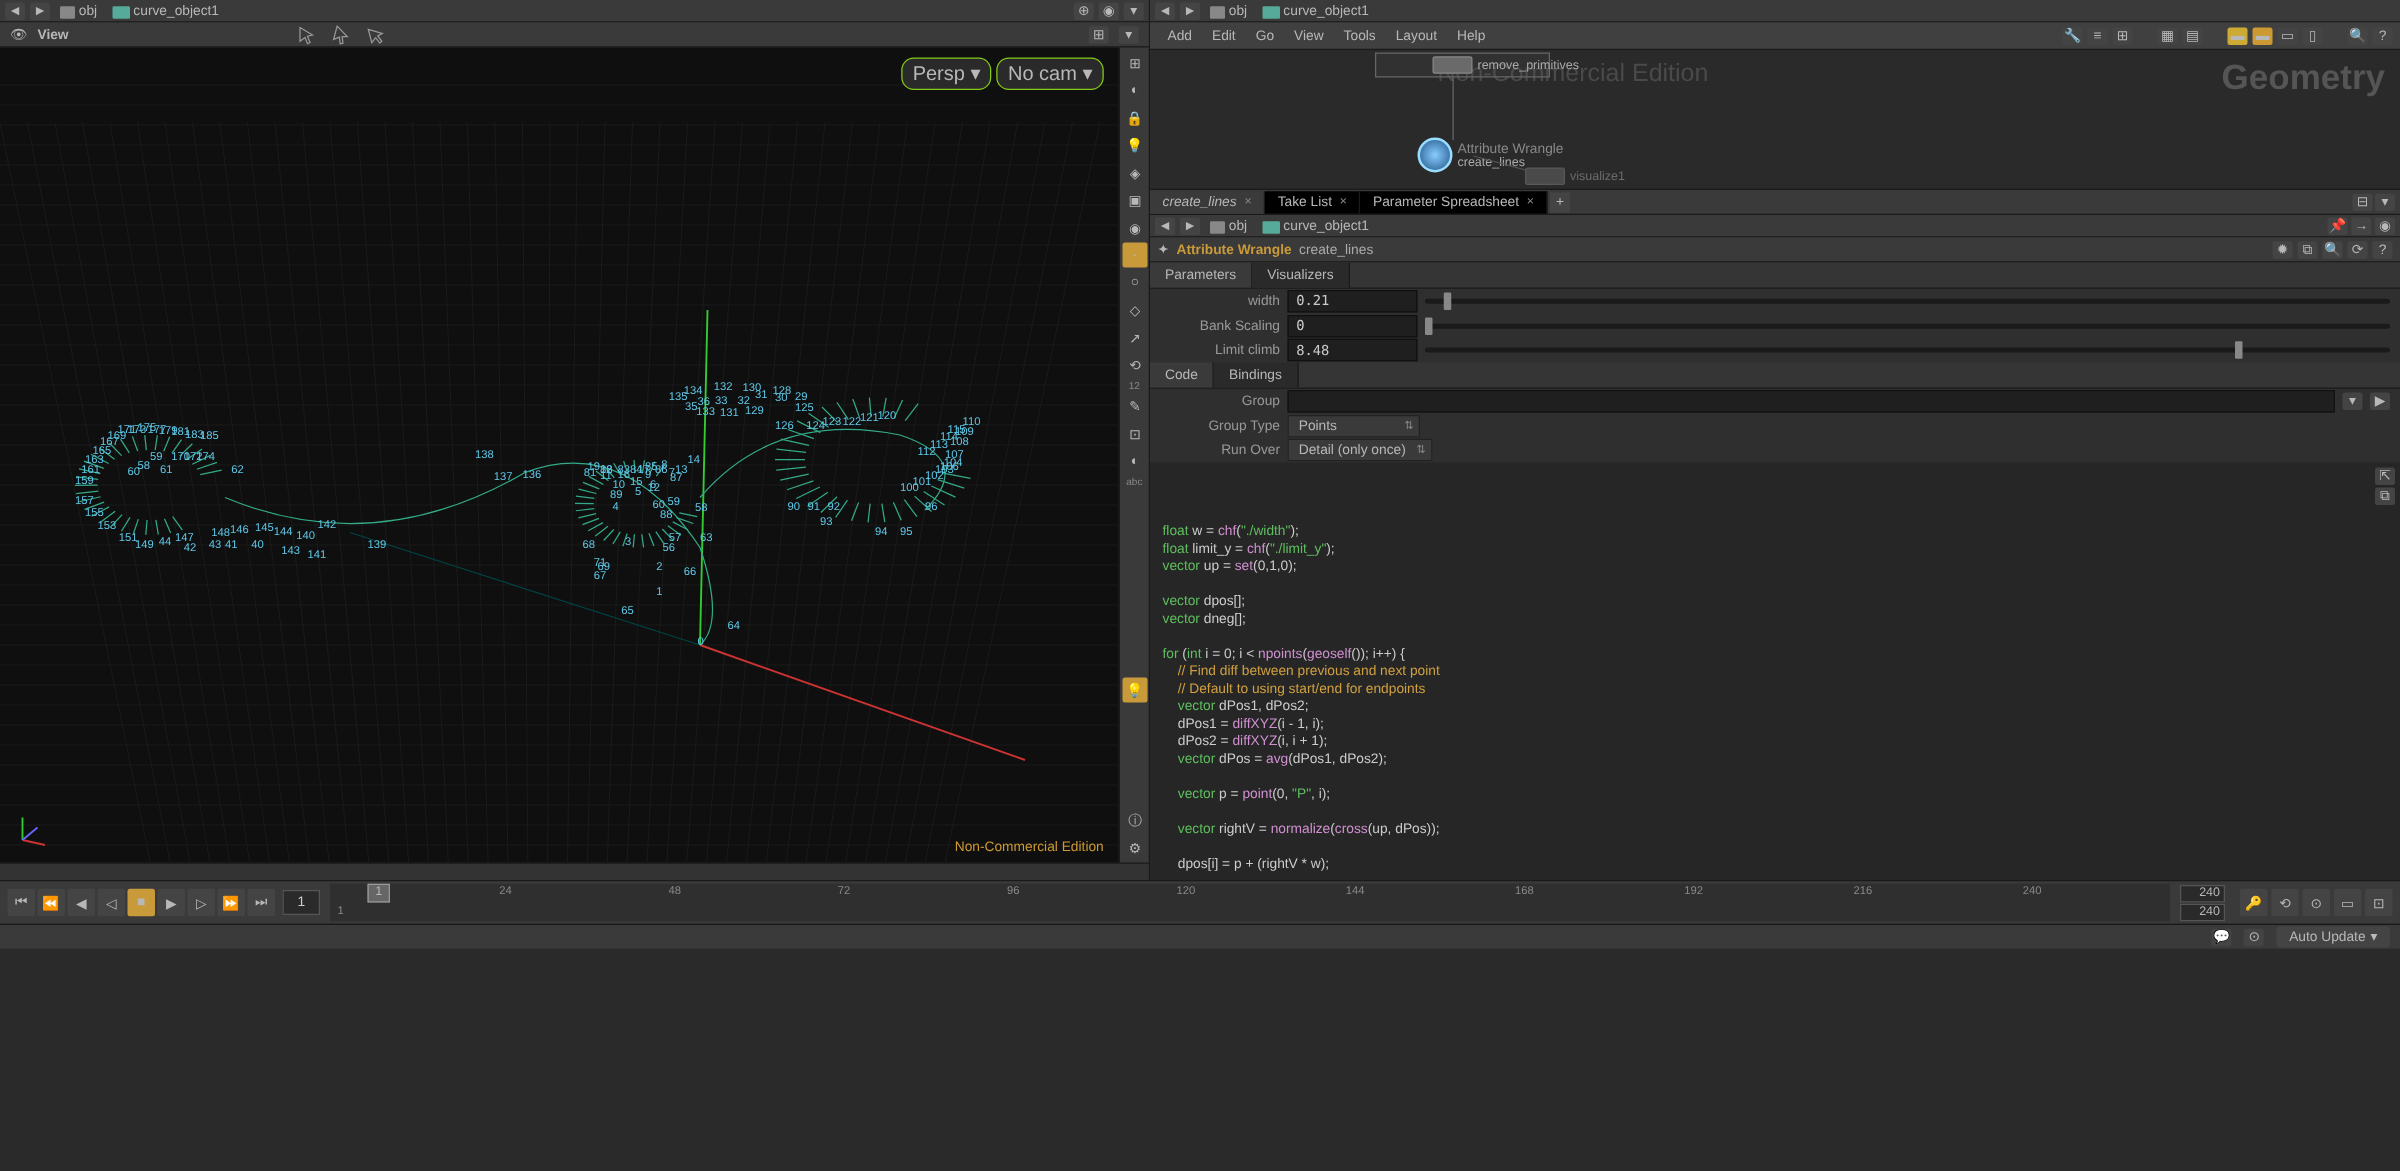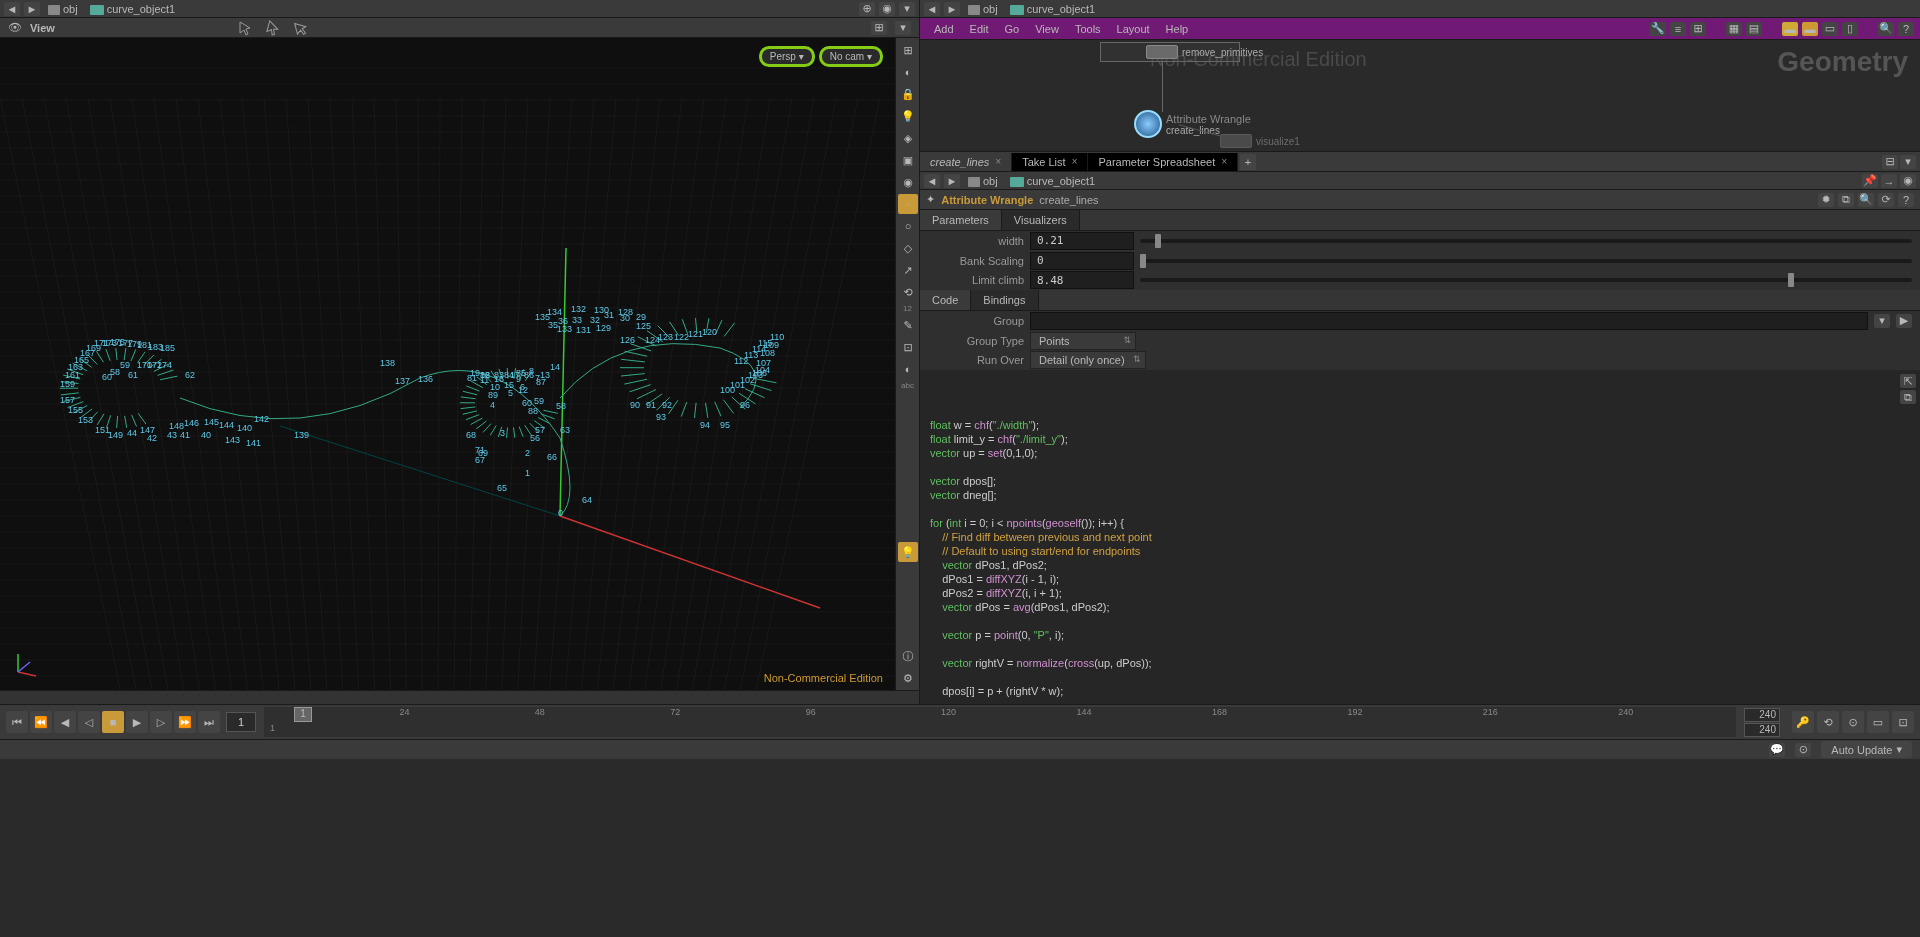--- a/index.html
+++ b/index.html
@@ -12,28 +12,28 @@
 .bc-seg{display:flex;align-items:flex-end;gap:3px;padding:0 4px}
 .nodeicon{width:14px;height:10px;background:#5a9;border-radius:1px}
 .folder-icon{width:12px;height:10px;background:#888;border-radius:1px}
 .viewport-hdr{height:20px;background:#3a3a3a;display:flex;align-items:center;padding:0 8px;gap:8px;border-bottom:1px solid #1a1a1a}
 .view-tools{margin-left:auto;display:flex;gap:10px;margin-right:380px}
 .tool-icon{width:18px;height:18px;display:flex;align-items:center;justify-content:center}
 .tool-icon svg{stroke:#999;fill:none}
 .viewport{flex:1;background:#0f0f0f;position:relative;display:flex}
 .vp3d{flex:1;position:relative;overflow:hidden}
 .persp-badges{position:absolute;top:8px;right:12px;display:flex;gap:4px}
-.badge-pill{background:#2a2a2a;border:3px solid #84cc16;border-radius:10px;padding:2px 8px;font-size:10px;display:flex;align-items:center;gap:3px}
+.badge-pill{background:#2a2a2a;border:1px solid #84cc16;border-radius:10px;padding:2px 8px;font-size:16px;display:flex;align-items:center;gap:3px}
 .nce{position:absolute;bottom:6px;right:12px;color:#cc9933;font-size:11px}
 .axis-gizmo{position:absolute;bottom:10px;left:10px;width:30px;height:30px}
 .right-toolbar{width:24px;background:#3a3a3a;display:flex;flex-direction:column;gap:2px;padding:2px;border-left:1px solid #1a1a1a}
 .rt-btn{width:20px;height:20px;display:flex;align-items:center;justify-content:center;border-radius:2px}
 .rt-btn.active{background:#c99a3a}
 .rt-lbl{font-size:8px;text-align:center;color:#888}
-.menubar{height:22px;background:#701a75;display:flex;align-items:center;padding:0 6px;gap:2px;border-bottom:1px solid #1a1a1a}
+.menubar{height:22px;background:#404040;display:flex;align-items:center;padding:0 6px;gap:2px;border-bottom:1px solid #1a1a1a}
 .menu-item{padding:3px 8px;cursor:pointer}
 .menu-tools{margin-left:auto;display:flex;gap:4px}
 .network{height:112px;background:#2a2a2a;position:relative;border-bottom:1px solid #1a1a1a}
 .net-watermark{position:absolute;right:12px;top:6px;color:#555;font-size:28px;font-weight:bold}
 .net-edition{position:absolute;left:230px;top:8px;color:#4a4a4a;font-size:20px}
 .node{position:absolute;display:flex;align-items:center;gap:4px}
 .node-body{width:32px;height:14px;background:#6a6a6a;border:1px solid #888;border-radius:2px;display:flex;align-items:center;justify-content:center}
 .node-label{font-size:10px;color:#aaa}
 .node-sel-rect{position:absolute;border:1px solid #666;background:rgba(80,80,80,.2)}
 .node-wire{position:absolute;border-top:1px solid #555}

